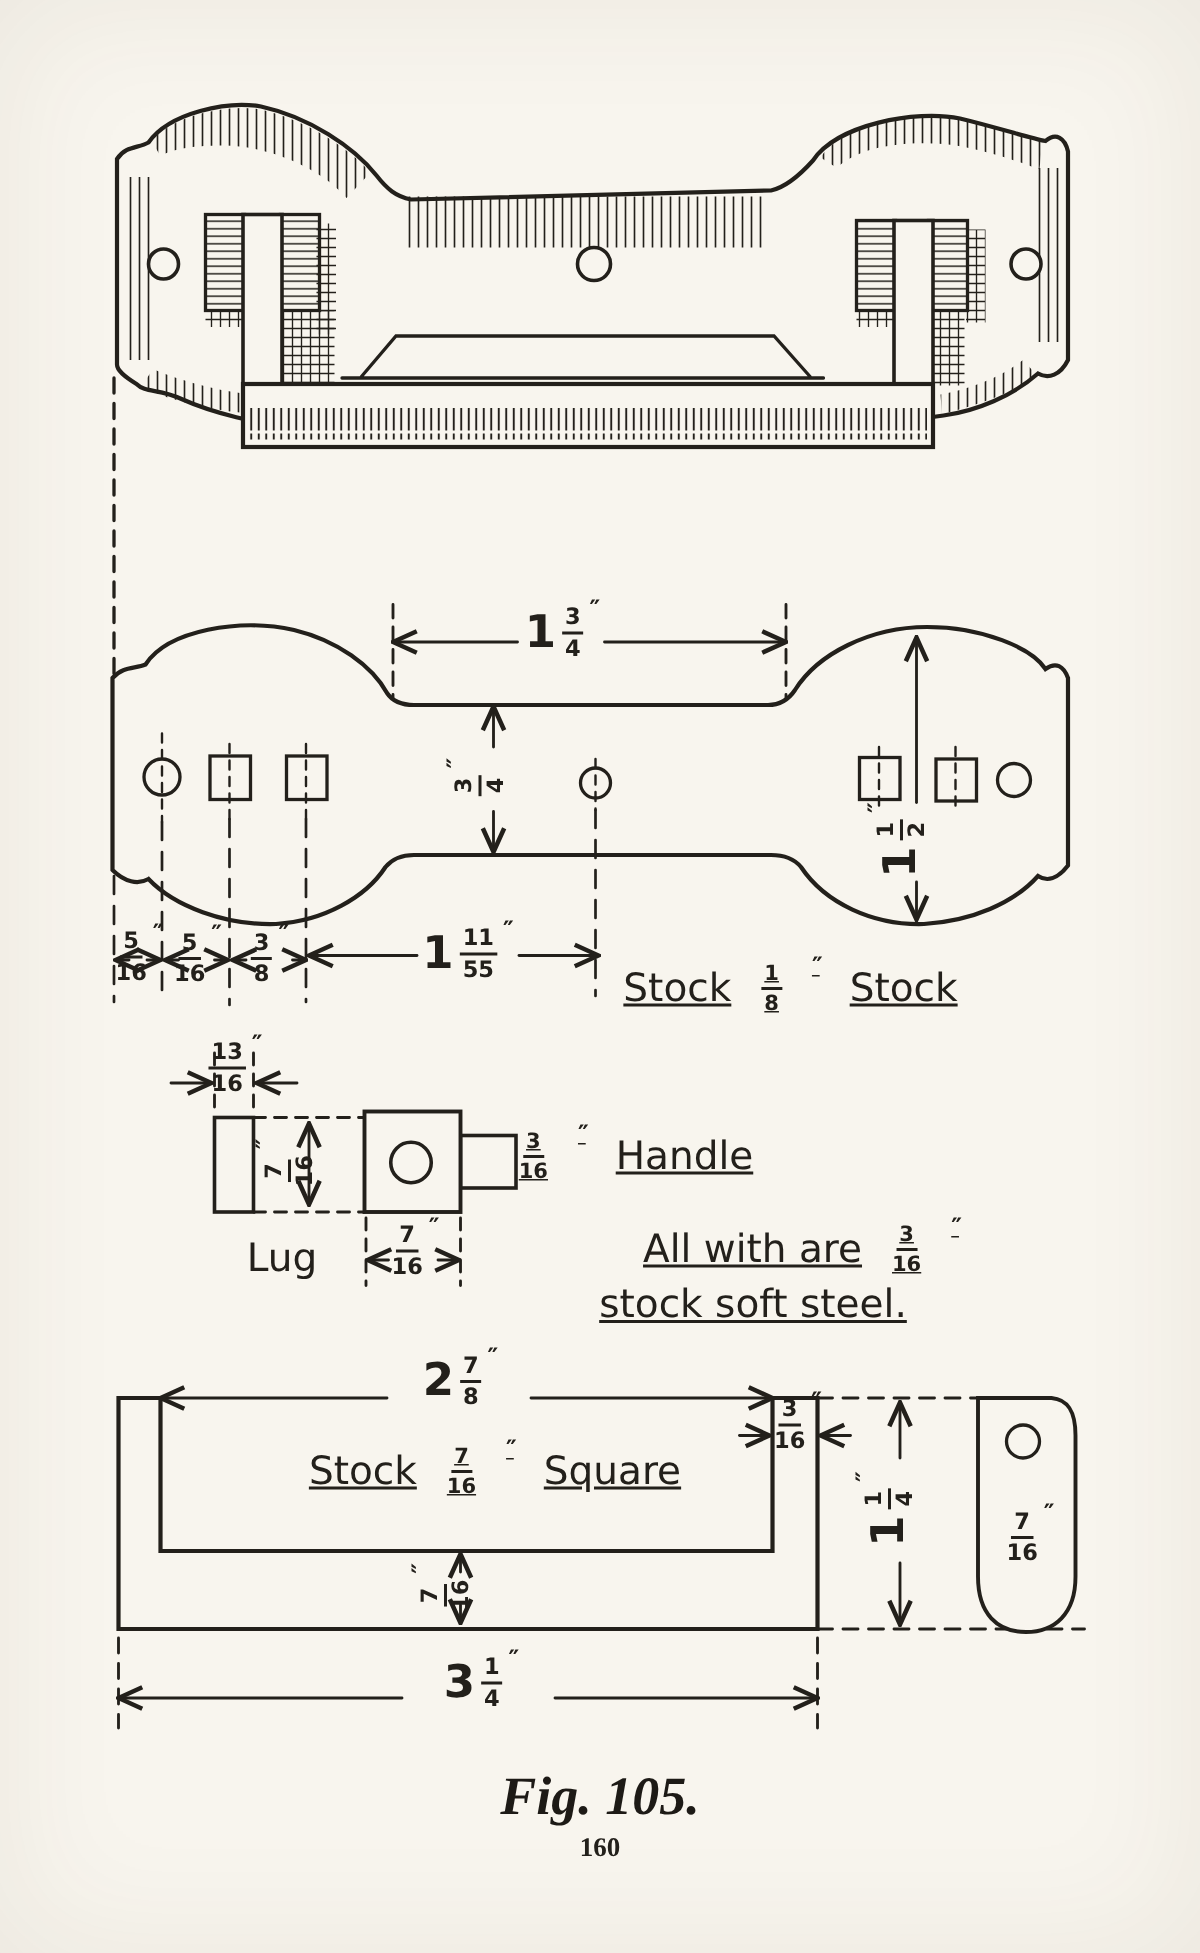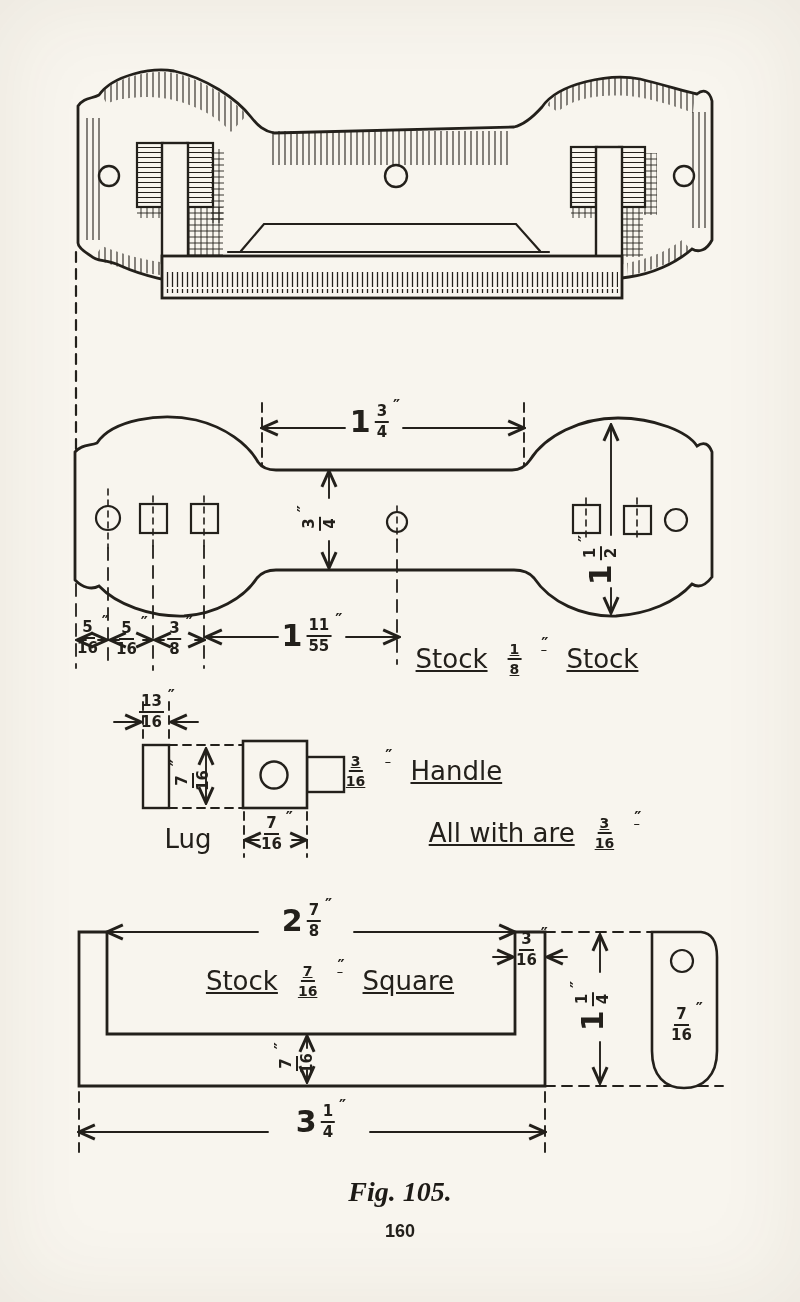--- a/index.html
+++ b/index.html
@@ -24,25 +24,25 @@
   .frac .den{ padding-top:2px; }
   .unit{ font-size:16px; font-weight:700; align-self:flex-start; margin-top:-6px; letter-spacing:-2px; }
   .note{ font-size:26px; gap:20px;text-decoration:underline; }
   .note .frac{ font-size:14px; }
   .big-label{ font-size:26px; }
   
   .caption{
     position:absolute; left:0; right:0; top:1176px;
     display:flex; justify-content:center; gap:18px;
     font-family:"Liberation Serif",serif; font-style:italic; font-weight:700;
-    font-size:28px; color:#1d1a16;
+    font-size:36px; color:#1d1a16;
   }
   .pagenum{
     position:absolute; left:0; right:0; top:1221px; text-align:center;
-    font-family:Liberation Sans, sans-serif; font-weight:700; font-size:18px;
+    font-family:Liberation Serif, serif; font-weight:700; font-size:18px;
   }
 </style>
 </head>
 <body>
 
 <div class="page">
 
 <svg class="art" width="800" height="1302" viewBox="0 0 800 1302">
   <defs>
     <marker id="ah" viewBox="0 0 12 12" refX="11" refY="6" markerWidth="10" markerHeight="10" orient="auto-start-reverse">
@@ -291,20 +291,23 @@
   <span class="unit">″</span>
 </div>
 <div class="lbl note" style="left:534px;top:833px">
   <span>All with are</span>
   <span class="frac">
         <span class="num">3</span>
         <span class="den">16</span>
       </span>
   <span class="unit">″</span>
 </div>
+<div class="lbl note" style="left:502px;top:870px">
+  <span>stock soft steel.</span>
+</div>
 <div class="lbl" style="left:306px;top:921px">
   <span class="whole">2</span>
   <span class="frac">
         <span class="num">7</span>
         <span class="den">8</span>
       </span>
   <span class="unit">″</span>
 </div>
 <div class="lbl note" style="left:330px;top:981px">
   <span>Stock</span>

